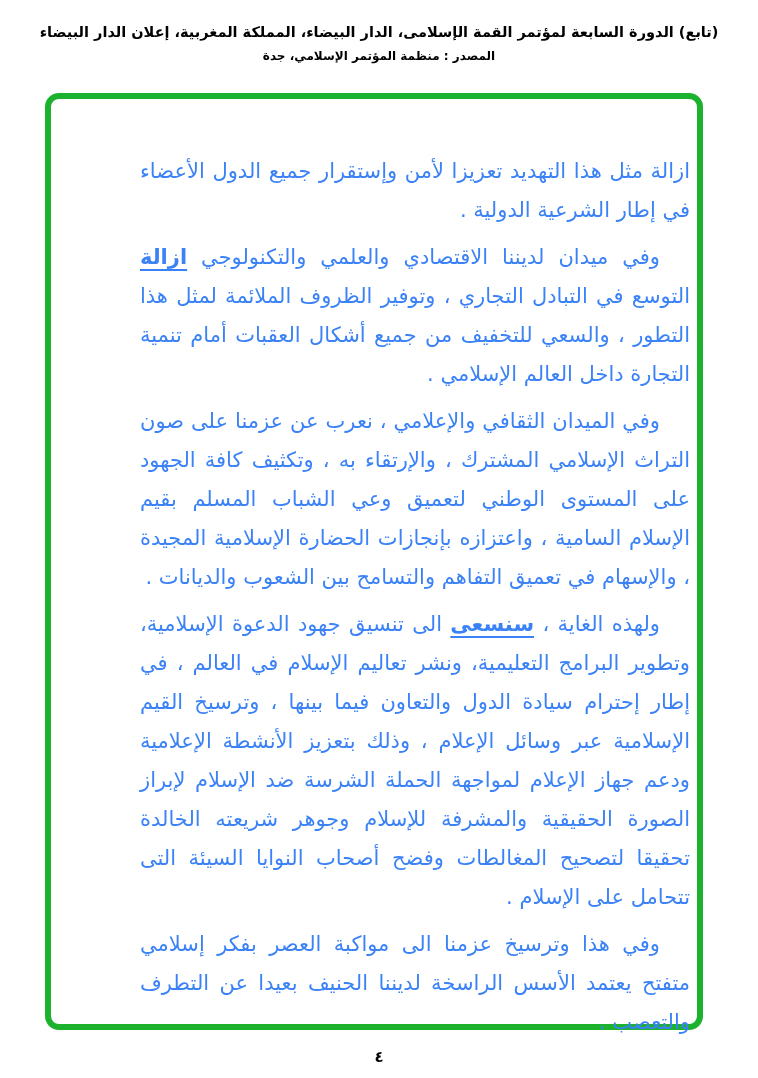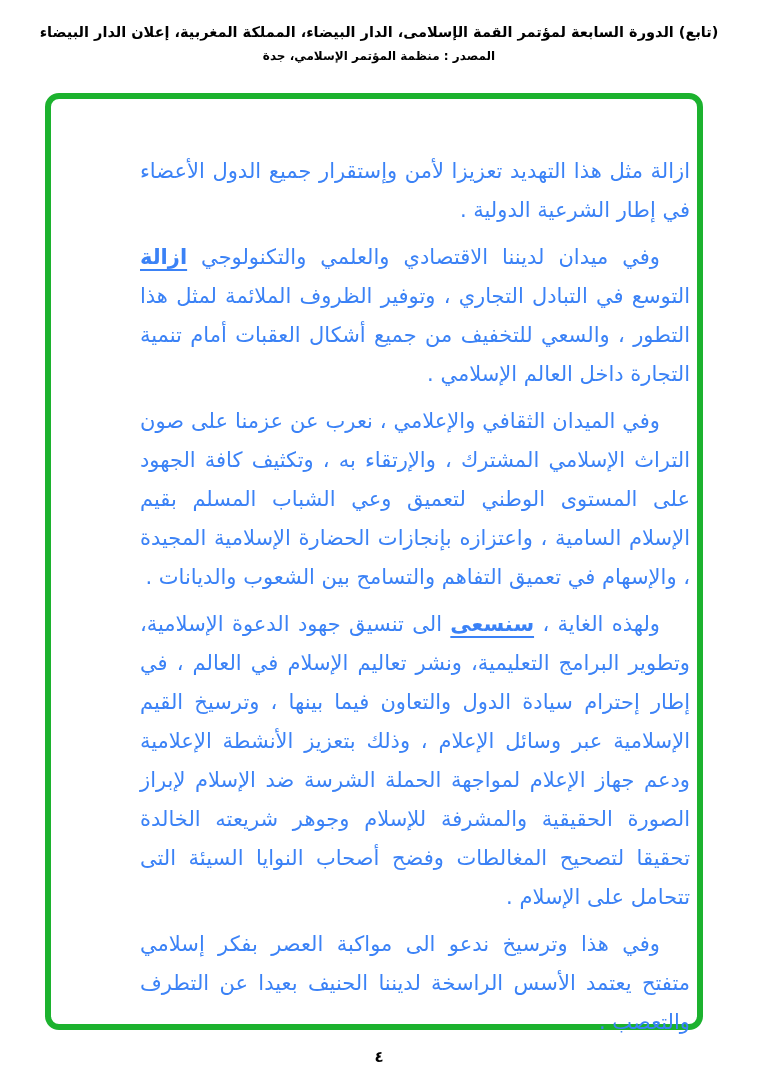--- a/index.html
+++ b/index.html
@@ -86,16 +86,16 @@
   <div class="line2">المصدر :  منظمة المؤتمر الإسلامي، جدة</div>
 </div>
 
 <div class="page-frame" style="border-color: rgb(28, 178, 46);"></div>
 
 <div class="doc-body">
     <p class="para"><span class="seg-normal">ازالة مثل هذا التهديد تعزيزا لأمن وإستقرار جميع الدول الأعضاء في إطار الشرعية الدولية .</span></p>
     <p class="para indent"><span class="seg-normal">وفي ميدان لديننا الاقتصادي والعلمي والتكنولوجي </span><span class="seg-bold-underline">ازالة</span><span class="seg-normal"> التوسع في التبادل التجاري ، وتوفير الظروف الملائمة لمثل هذا التطور ، والسعي للتخفيف من جميع أشكال العقبات أمام تنمية التجارة داخل العالم الإسلامي .</span></p>
     <p class="para indent"><span class="seg-normal">وفي الميدان الثقافي والإعلامي ، </span><span class="seg-bold">نعرب</span><span class="seg-normal"> عن عزمنا على صون التراث الإسلامي المشترك ، والإرتقاء به ، وتكثيف كافة الجهود على المستوى الوطني لتعميق وعي الشباب المسلم بقيم الإسلام السامية ، واعتزازه بإنجازات الحضارة الإسلامية المجيدة ،  والإسهام في تعميق التفاهم والتسامح بين الشعوب والديانات .</span></p>
     <p class="para indent"><span class="seg-normal">ولهذه الغاية ، </span><span class="seg-bold-underline">سنسعى</span><span class="seg-normal"> الى تنسيق جهود الدعوة الإسلامية، وتطوير البرامج التعليمية، ونشر تعاليم الإسلام في العالم ، في إطار إحترام سيادة الدول والتعاون فيما بينها ، وترسيخ القيم الإسلامية عبر وسائل الإعلام ، وذلك بتعزيز الأنشطة الإعلامية ودعم جهاز الإعلام لمواجهة الحملة الشرسة ضد الإسلام لإبراز الصورة الحقيقية والمشرفة للإسلام وجوهر شريعته الخالدة تحقيقا لتصحيح المغالطات وفضح أصحاب النوايا السيئة التى تتحامل على الإسلام .</span></p>
-    <p class="para indent"><span class="seg-normal">وفي هذا وترسيخ </span><span class="seg-bold">ندعو</span><span class="seg-normal"> الى مواكبة العصر بفكر إسلامي متفتح يعتمد الأسس الراسخة لديننا الحنيف بعيدا عن التطرف والتعصب .</span></p>
+    <p class="para indent"><span class="seg-normal">وفي هذا وترسيخ </span><span class="seg-bold">عزمنا</span><span class="seg-normal"> الى مواكبة العصر بفكر إسلامي متفتح يعتمد الأسس الراسخة لديننا الحنيف بعيدا عن التطرف والتعصب .</span></p>
   </div>
 
 <div class="page-number">٤</div>
 
 </body></html>

